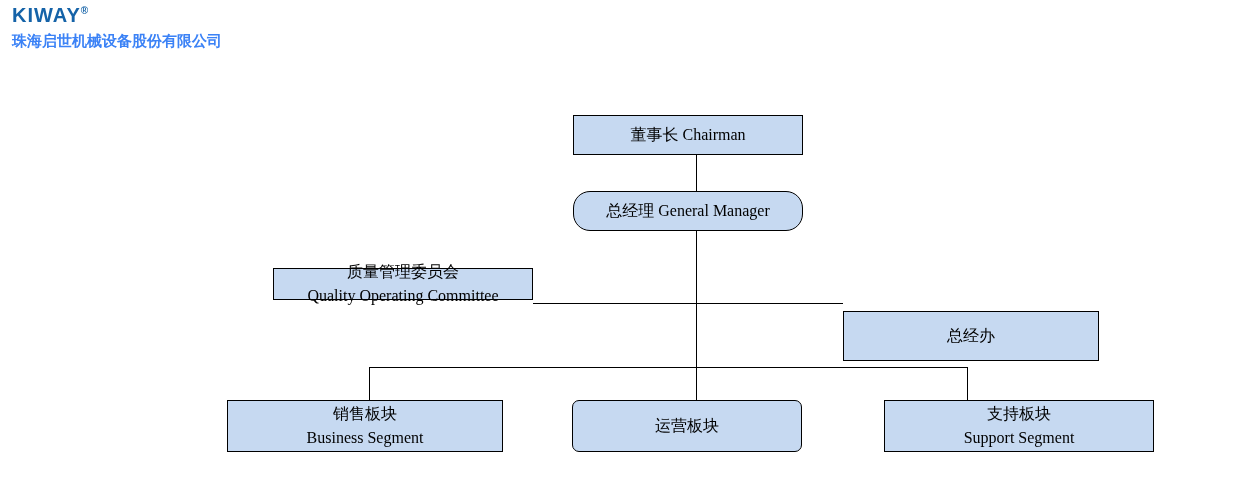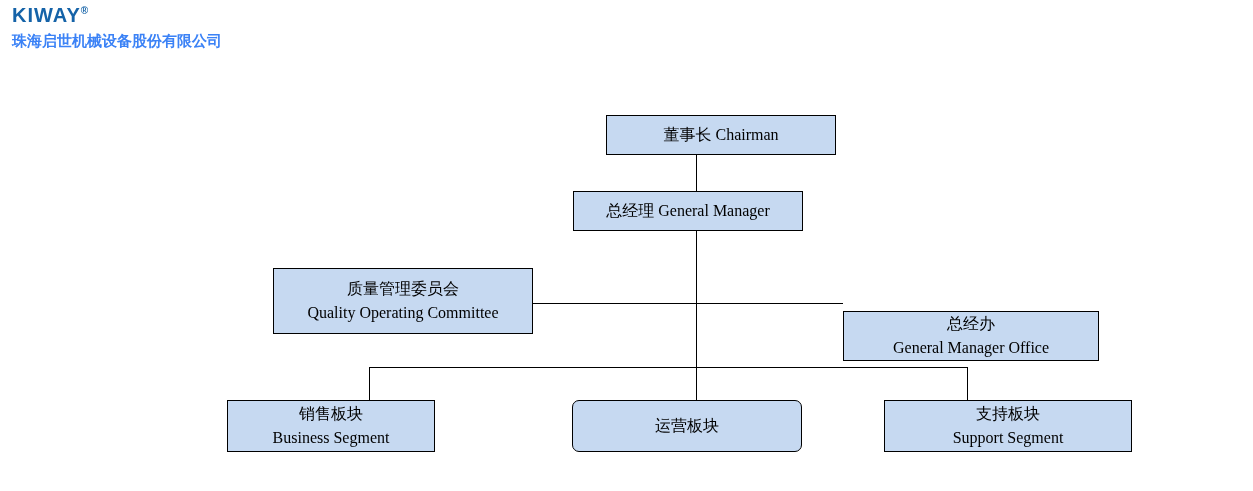--- a/index.html
+++ b/index.html
@@ -62,27 +62,27 @@
     justify-content: center;
     align-items: center;
     color: #000000;
     font-size: 16px;
     text-align: center;
   }
   .node .nline {
     line-height: 24px;
     white-space: nowrap;
   }
-  .n-chairman { left: 573px; top: 115px; width: 230px; height: 40px; margin-left: 33px; }
-  .n-gm       { left: 573px; top: 191px; width: 230px; height: 40px; }
-  .n-qmc      { left: 273px; top: 268px; width: 260px; height: 66px; }
+  .n-chairman { left: 573px; top: 115px; width: 230px; height: 40px; }
+  .n-gm       { left: 573px; top: 191px; width: 230px; height: 40px; border-radius: 17px; }
+  .n-qmc      { left: 273px; top: 268px; width: 260px; height: 32px; }
   .n-gmo      { left: 843px; top: 267px; width: 256px; height: 50px; margin-top: 44px; }
-  .n-biz      { left: 227px; top: 400px; width: 208px; height: 52px; }
+  .n-biz      { left: 227px; top: 400px; width: 276px; height: 52px; }
   .n-ops      { left: 572px; top: 400px; width: 230px; height: 52px; border-radius: 7px; }
-  .n-sup      { left: 884px; top: 400px; width: 248px; height: 52px; }
+  .n-sup      { left: 884px; top: 400px; width: 270px; height: 52px; }
   
   .cline {
     position: absolute;
     background: var(--line-color, #000000);
   }
   .l-v1 { left: 696px; top: 155px; width: 1px; height: 37px; }
   .l-v2 { left: 696px; top: 231px; width: 1px; height: 169px; }
   .l-h1 { left: 533px; top: 303px; width: 310px; height: 1px; }
   .l-h2 { left: 369px; top: 367px; width: 599px; height: 1px; }
   .l-v3 { left: 369px; top: 367px; width: 1px; height: 33px; }
@@ -113,21 +113,20 @@
     <div class="nline">总经理 General Manager</div>
   </div>
 
   <div class="node n-qmc">
     <div class="nline">质量管理委员会</div>
     <div class="nline">Quality Operating Committee</div>
   </div>
 
   <div class="node n-gmo">
     <div class="nline">总经办</div>
-    <div class="nline">General Manager Office</div>
   </div>
 
   <div class="node n-biz">
     <div class="nline">销售板块</div>
     <div class="nline">Business Segment</div>
   </div>
 
   <div class="node n-ops">
     <div class="nline">运营板块</div>
   </div>

